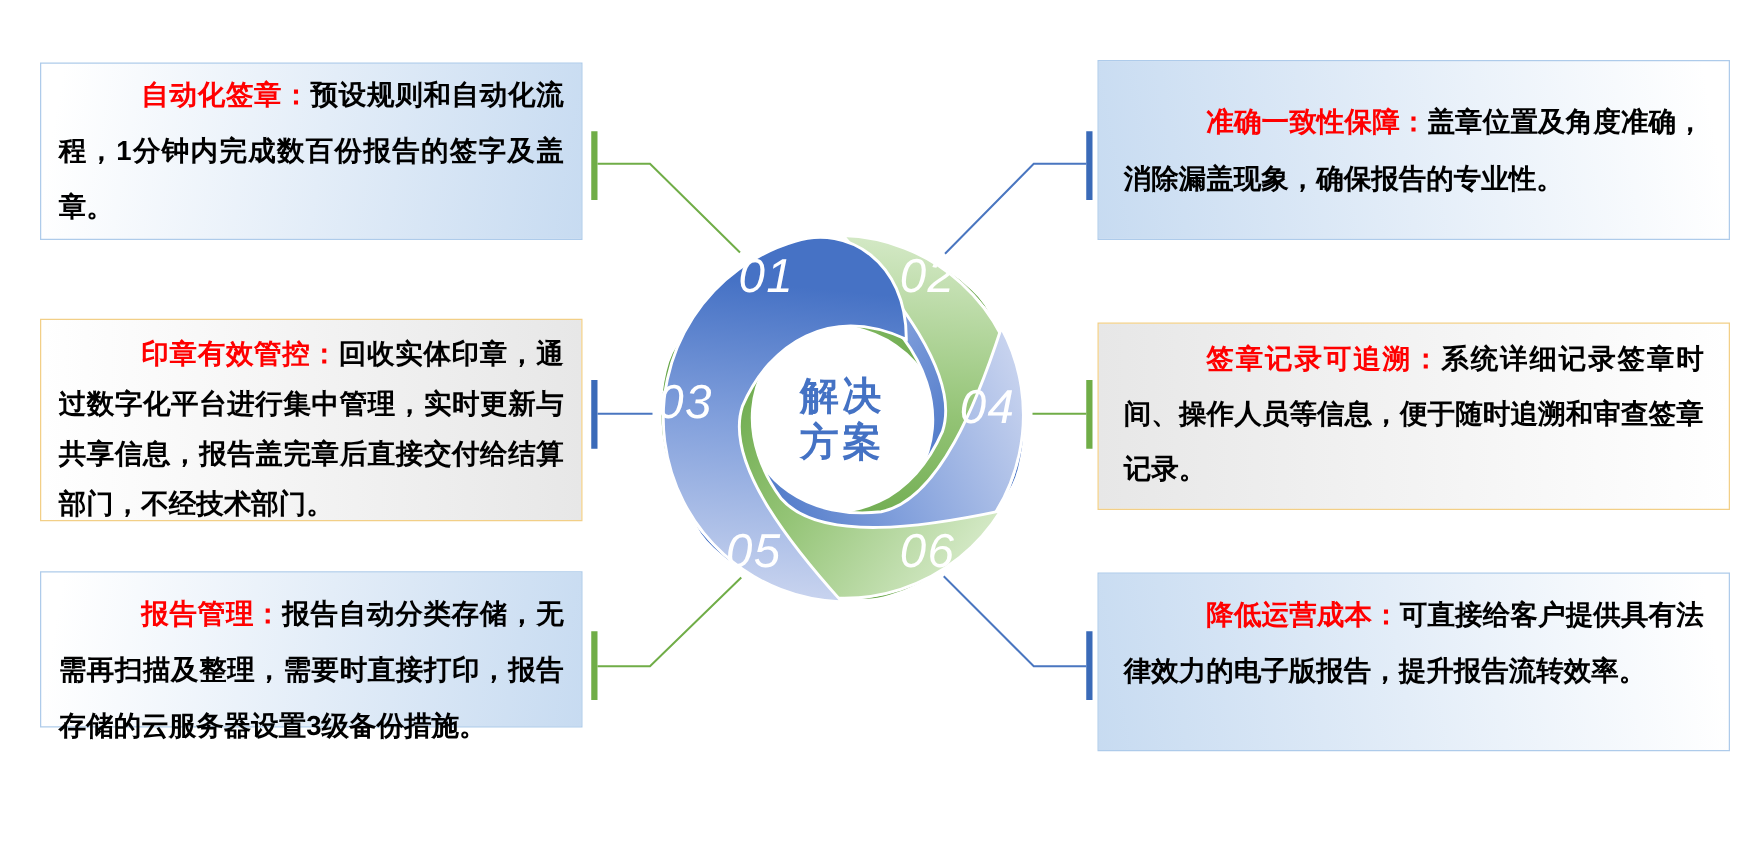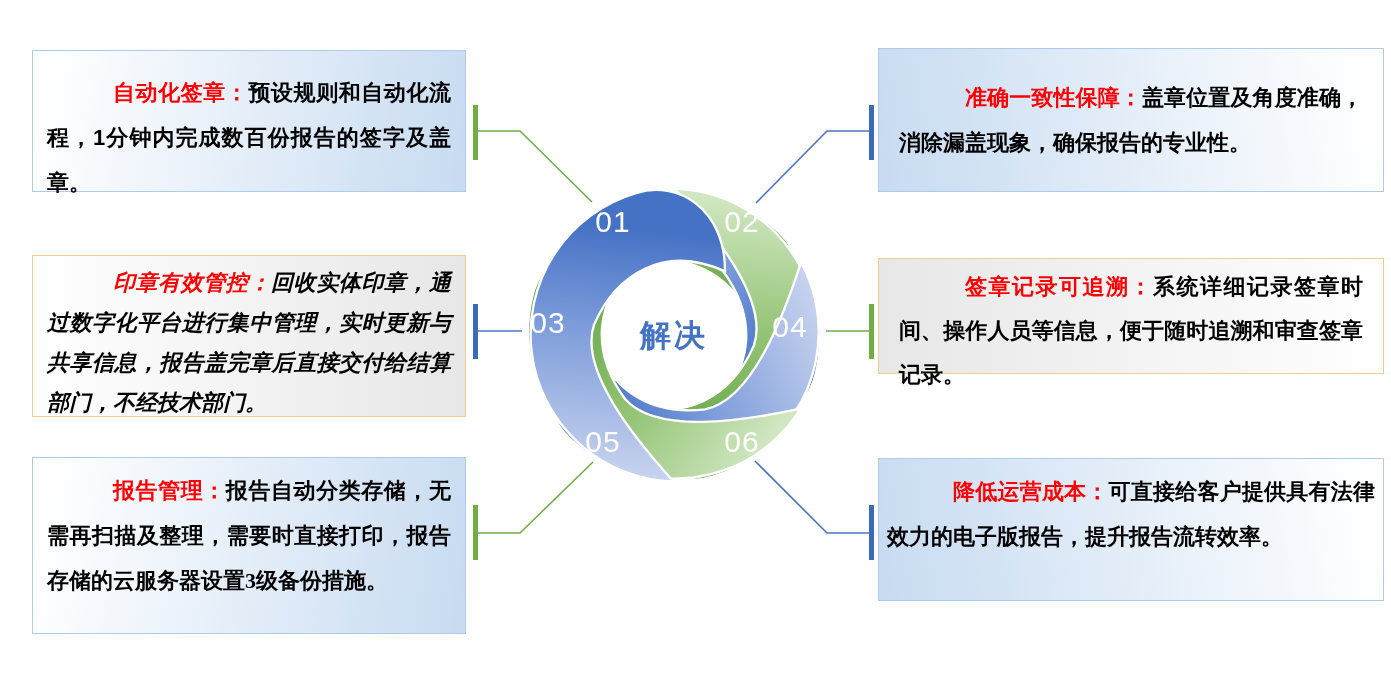--- a/index.html
+++ b/index.html
@@ -13,31 +13,31 @@
   }
   .box p{margin:0;text-indent:66px;}
   .blue-box{border:1px solid #aecbea;}
   .gold-box{border:1px solid #f2cf87;}
   .blue-left {background:linear-gradient(100deg,#ffffff 4%,#c7dbf1 100%);}
   .blue-right{background:linear-gradient(260deg,#ffffff 4%,#c7dbf1 100%);}
   .gray-left {background:linear-gradient(to right,#ffffff 0%,#e7e7e7 100%);}
   .gray-right{background:linear-gradient(to left ,#ffffff 0%,#e7e7e7 100%);}
   .heading{color:#ff0000;}
   .body-text{color:#000000;}
-  #box-01{left:32px; top:50px;  width:434px;height:142px;line-height:45px;padding:19px 14px;}
-  #box-03{left:32px; top:255px; width:434px;height:162px;line-height:40px;padding:7px 14px;font-style:italic;}
-  #box-05{left:32px; top:457px; width:434px;height:177px;line-height:45px;padding:10px 14px;font-family:Liberation Serif, serif;}
+  #box-01{left:32px; top:50px;  width:434px;height:142px;line-height:45px;padding:2px 14px;}
+  #box-03{left:32px; top:255px; width:434px;height:162px;line-height:40px;padding:7px 14px;}
+  #box-05{left:32px; top:457px; width:434px;height:125px;line-height:45px;padding:10px 14px;}
   #box-02{left:878px;top:48px;  width:506px;height:144px;line-height:45px;padding:26px 20px;}
-  #box-04{left:878px;top:258px; width:506px;height:116px;line-height:44px;padding:6px 20px;}
-  #box-06{left:878px;top:458px; width:506px;height:143px;line-height:45px;padding:10px 8px;}
+  #box-04{left:878px;top:258px; width:506px;height:150px;line-height:44px;padding:6px 20px;}
+  #box-06{left:878px;top:458px; width:506px;height:143px;line-height:45px;padding:10px 20px;}
   #connector-layer{position:absolute;left:0;top:0;z-index:1;}
   #wheel{position:absolute;left:519px;top:180px;z-index:2;}
   .wheel-num{
-    position:absolute;z-index:3;color:#ffffff;font-size:30px;font-weight:400;
-    transform:translate(-50%,-50%);letter-spacing:1px;
+    position:absolute;z-index:3;color:#ffffff;font-size:38px;font-weight:400;
+    transform:translate(-50%,-50%);letter-spacing:1px;font-style:italic;
   }
   #center-label{
     position:absolute;left:674px;top:335px;transform:translate(-50%,-50%);z-index:3;
     color:#4472c4;font-size:31px;font-weight:bold;letter-spacing:3px;line-height:37px;
     text-align:center;width:130px;font-family:"Liberation Serif","DejaVu Serif",serif;
   }
 </style>
 </head>
 <body>
 
@@ -85,20 +85,21 @@
 
   <div class="wheel-num" style="left:613px;top:222px;">01</div>
   <div class="wheel-num" style="left:742px;top:222px;">02</div>
   <div class="wheel-num" style="left:548px;top:323px;">03</div>
   <div class="wheel-num" style="left:790px;top:327px;">04</div>
   <div class="wheel-num" style="left:603px;top:442px;">05</div>
   <div class="wheel-num" style="left:742px;top:442px;text-align:center;">06</div>
 
   <div id="center-label">
     <div>解决</div>
+    <div>方案</div>
   </div>
 
   <div id="box-01" class="box blue-box blue-left">
     <p><span class="heading">自动化签章：</span><span class="body-text">预设规则和自动化流程，1分钟内完成数百份报告的签字及盖章。</span></p>
   </div>
 
   <div id="box-02" class="box blue-box blue-right">
     <p><span class="heading">准确一致性保障：</span><span class="body-text">盖章位置及角度准确，消除漏盖现象，确保报告的专业性。</span></p>
   </div>
 

